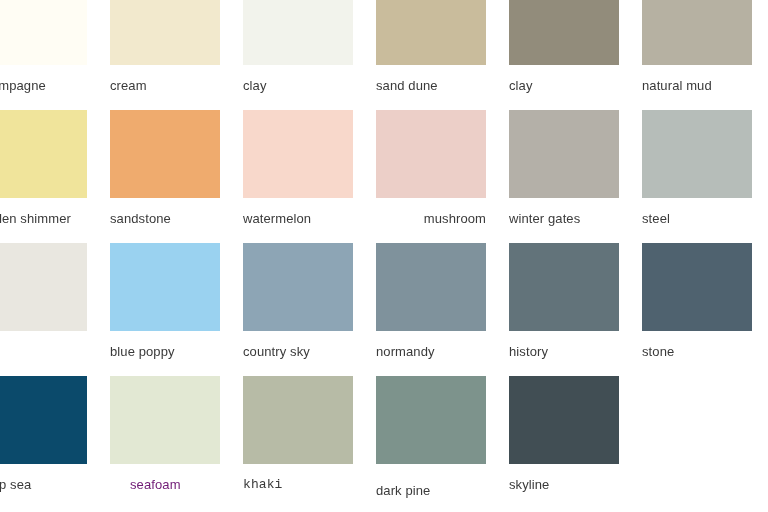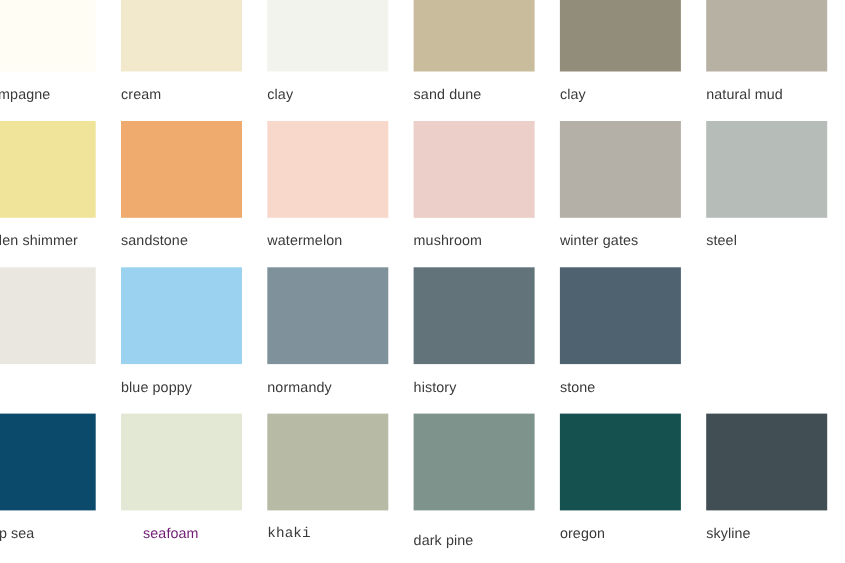--- a/index.html
+++ b/index.html
@@ -92,40 +92,44 @@
     <div class="swatch-cell">
       <div class="swatch-chip" style="background-color: rgb(239, 171, 110);"></div>
       <div class="swatch-label" style="color: rgb(58, 58, 58);">sandstone</div>
     </div>
     <div class="swatch-cell">
       <div class="swatch-chip" style="background-color: rgb(248, 216, 203);"></div>
       <div class="swatch-label" style="color: rgb(58, 58, 58);">watermelon</div>
     </div>
     <div class="swatch-cell">
       <div class="swatch-chip" style="background-color: rgb(236, 207, 200);"></div>
-      <div class="swatch-label" style="color: rgb(58, 58, 58);">mushroom</div>
+      <div class="swatch-label" style="color: rgb(58, 58, 58); text-align: right;">mushroom</div>
     </div>
     <div class="swatch-cell">
       <div class="swatch-chip" style="background-color: rgb(180, 176, 168);"></div>
       <div class="swatch-label" style="color: rgb(58, 58, 58);">winter gates</div>
     </div>
     <div class="swatch-cell">
       <div class="swatch-chip" style="background-color: rgb(182, 189, 185);"></div>
       <div class="swatch-label" style="color: rgb(58, 58, 58);">steel</div>
     </div>
   </div>
 
   <div class="swatch-row">
     <div class="swatch-cell">
       <div class="swatch-chip" style="background-color: rgb(233, 231, 224);"></div>
       <div class="swatch-label" style="color: rgb(58, 58, 58);">ice</div>
     </div>
     <div class="swatch-cell">
       <div class="swatch-chip" style="background-color: rgb(154, 210, 240);"></div>
       <div class="swatch-label" style="color: rgb(58, 58, 58);">blue poppy</div>
+    </div>
+    <div class="swatch-cell">
+      <div class="swatch-chip" style="background-color: rgb(141, 165, 181);"></div>
+      <div class="swatch-label" style="color: rgb(58, 58, 58);">country sky</div>
     </div>
     <div class="swatch-cell">
       <div class="swatch-chip" style="background-color: rgb(127, 146, 156);"></div>
       <div class="swatch-label" style="color: rgb(58, 58, 58);">normandy</div>
     </div>
     <div class="swatch-cell">
       <div class="swatch-chip" style="background-color: rgb(98, 115, 122);"></div>
       <div class="swatch-label" style="color: rgb(58, 58, 58);">history</div>
     </div>
     <div class="swatch-cell">
@@ -145,22 +149,18 @@
     </div>
     <div class="swatch-cell">
       <div class="swatch-chip" style="background-color: rgb(183, 187, 166);"></div>
       <div class="swatch-label" style="color: rgb(58, 58, 58); font-family: Liberation Mono, monospace;">khaki</div>
     </div>
     <div class="swatch-cell">
       <div class="swatch-chip" style="background-color: rgb(125, 147, 140);"></div>
       <div class="swatch-label" style="color: rgb(58, 58, 58); margin-top: 20px;">dark pine</div>
     </div>
     <div class="swatch-cell">
-      <div class="swatch-chip" style="background-color: rgb(20, 81, 79);"></div>
-      <div class="swatch-label" style="color: rgb(58, 58, 58);">oregon</div>
-    </div>
-    <div class="swatch-cell">
       <div class="swatch-chip" style="background-color: rgb(65, 78, 84);"></div>
       <div class="swatch-label" style="color: rgb(58, 58, 58);">skyline</div>
     </div>
   </div>
 
 </div>
 
 </body></html>

